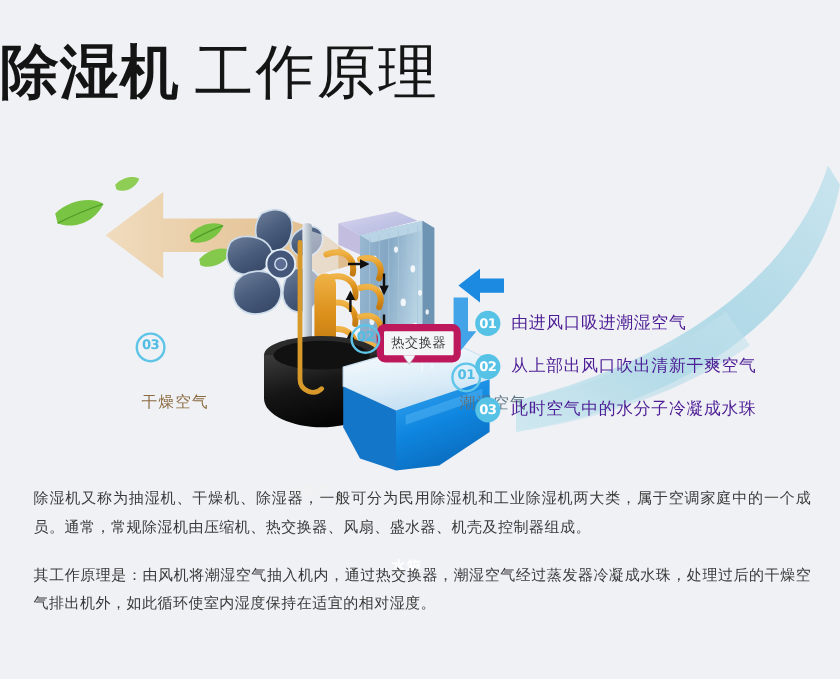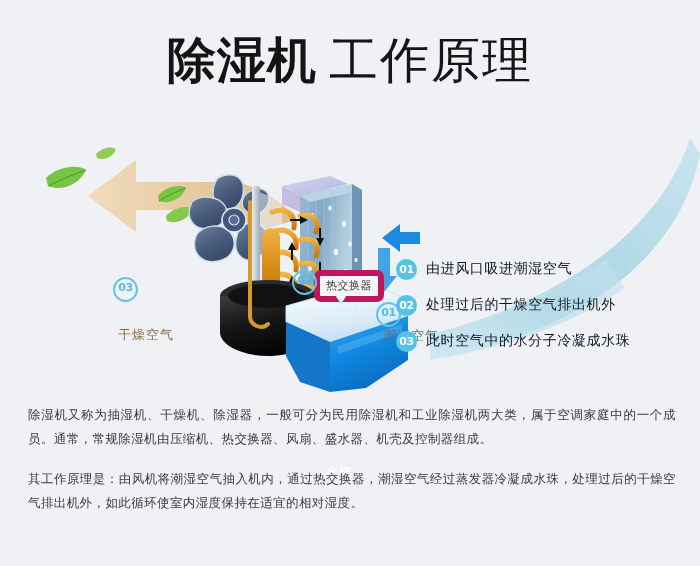--- a/index.html
+++ b/index.html
@@ -14,21 +14,20 @@
     overflow: hidden;
     position: relative;
   }
 
   
   .title-wrap {
     position: absolute;
     top: 28px;
     left: 0;
     width: 700px;
-    text-align: center;
     white-space: nowrap;
   }
   .title-strong {
     font-size: 49px;
     font-weight: 700;
     color: #141414;
     letter-spacing: 1px;
     vertical-align: middle;
   }
   .title-light {
@@ -155,21 +154,21 @@
     color: #ffffff;
     font-size: 11px;
     font-weight: 700;
     line-height: 21px;
     text-align: center;
     letter-spacing: -0.5px;
     margin-right: 9px;
   }
   .legend-text {
     font-size: 14px;
-    color: #0f172a;
+    color: #4c1d95;
     letter-spacing: 0.6px;
     white-space: nowrap;
   }
 
   
   .body-copy {
     position: absolute;
     left: 28px;
     top: 404px;
     width: 648px;
@@ -367,21 +366,21 @@
   <div class="ill-label label-tank">水箱</div>
 </div>
 
 <div class="legend">
   <div class="legend-row">
     <div class="legend-badge">01</div>
     <div class="legend-text">由进风口吸进潮湿空气</div>
   </div>
   <div class="legend-row">
     <div class="legend-badge">02</div>
-    <div class="legend-text">处理过后的干燥空气排出机外</div>
+    <div class="legend-text">从上部出风口吹出清新干爽空气</div>
   </div>
   <div class="legend-row">
     <div class="legend-badge">03</div>
     <div class="legend-text">此时空气中的水分子冷凝成水珠</div>
   </div>
 </div>
 
 <div class="body-copy">
   <p class="para">除湿机又称为抽湿机、干燥机、除湿器，一般可分为民用除湿机和工业除湿机两大类，属于空调家庭中的一个成员。通常，常规除湿机由压缩机、热交换器、风扇、盛水器、机壳及控制器组成。</p>
   <p class="para">其工作原理是：由风机将潮湿空气抽入机内，通过热交换器，潮湿空气经过蒸发器冷凝成水珠，处理过后的干燥空气排出机外，如此循环使室内湿度保持在适宜的相对湿度。</p>

